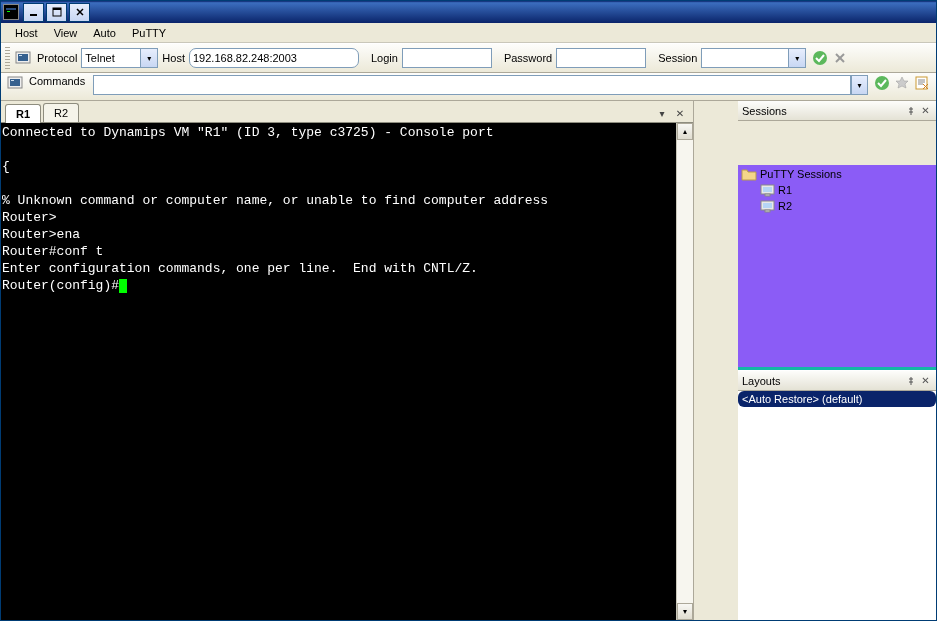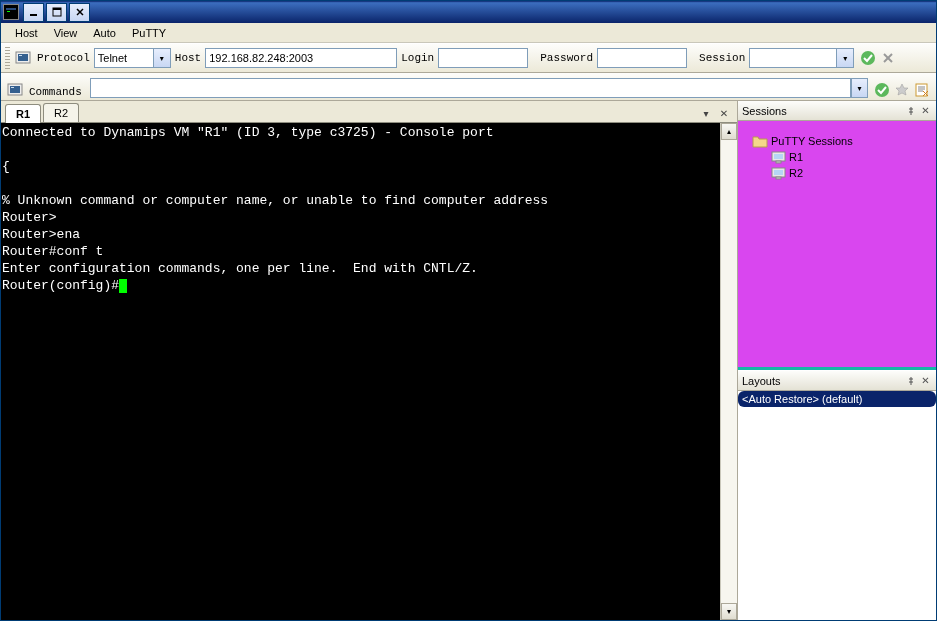--- a/index.html
+++ b/index.html
@@ -6,49 +6,49 @@
 body { font-family: "Tahoma", "Segoe UI", sans-serif; font-size: 11px; background: #ece9d8; width: 937px; height: 621px; overflow: hidden; border: 1px solid #003c74; }
 .titlebar { background: linear-gradient(#0a246a, #3c6ebf 8%, #0a246a); height: 22px; display: flex; align-items: center; color: white; padding: 0 2px; }
 .titlebar .icon { width: 16px; height: 16px; background: #000; border: 1px solid #888; margin-right: 4px; display: inline-flex; align-items: center; justify-content: center; font-size: 9px; color: #fff; }
 .titlebar .title { font-weight: bold; font-size: 12px; flex: 1; }
 .winbtns { display: flex; gap: 2px; margin-right: 1px; }
 .winbtn { width: 21px; height: 19px; background: linear-gradient(#e7eefd, #c8d7f3); border: 1px solid #003c74; display: flex; align-items: center; justify-content: center; font-family: Arial; font-weight: bold; font-size: 11px; cursor: pointer; }
 .menubar { background: #ece9d8; height: 20px; display: flex; align-items: center; padding: 0 6px; border-bottom: 1px solid #c9c7ba; }
 .menuitem { padding: 2px 8px; cursor: pointer; }
 .toolbar1 { background: linear-gradient(#fdfdfb, #ece9d8); height: 30px; display: flex; align-items: center; padding: 2px 4px; border-top: 1px solid #fff; border-bottom: 1px solid #aca899; }
 .toolbar1 .grip { width: 5px; height: 22px; background: repeating-linear-gradient(#aca899 0 1px, transparent 1px 3px); margin-right: 3px; }
-.tlabel { margin: 0 4px; font-size: 11px; font-family: Liberation Mono, monospace; }
+.tlabel { margin: 0 4px; font-size: 11px; }
 .tselect, .tinput { border: 1px solid #7f9db9; background: white; height: 20px; font-size: 11px; padding: 5px 3px; }
 .tselect { width: 60px; }
-#hostinput { width: 192px; }
+#hostinput { width: 170px; border-radius: 7px; }
 #logininput { width: 90px; }
 #pwinput { width: 90px; }
 #sessinput { width: 88px; }
 .toolicon { width: 16px; height: 16px; display: inline-flex; align-items: center; justify-content: center; margin: 0 2px; }
-.toolbar2 { background: linear-gradient(#fdfdfb, #ece9d8); height: 28px; display: flex; align-items: flex-end; padding: 2px 4px; border-bottom: 1px solid #aca899; }
+.toolbar2 { background: linear-gradient(#fdfdfb, #ece9d8); height: 28px; display: flex; align-items: flex-start; padding: 2px 4px; border-bottom: 1px solid #aca899; }
 .cmdinput { flex: 1; border: 1px solid #7f9db9; background: white; height: 20px; font-size: 11px; padding: 1px 3px; margin: 0 4px; }
-.main { display: flex; height: calc(621px - 22px - 20px - 30px - 28px - 2px); }
+.main { display: flex; height: calc(621px - 22px - 20px - 30px - 28px - 2px); gap: 44px; }
 .left { flex: 1; display: flex; flex-direction: column; border-right: 1px solid #aca899; }
 .tabstrip { height: 22px; background: #ece9d8; display: flex; align-items: flex-end; padding: 2px 4px 0 4px; position: relative; border-bottom: 1px solid #8e8d7f; }
 .tabstrip .tab { padding: 3px 10px; border: 1px solid #8e8d7f; border-bottom: none; background: #f5f4ea; margin-right: 2px; font-size: 11px; border-radius: 3px 3px 0 0; cursor: pointer; }
 .tabstrip .tab.active { background: #fff; font-weight: bold; position: relative; top: 1px; }
 .tabstrip .tab-controls { margin-left: auto; display: flex; gap: 4px; padding: 2px 2px; }
 .tabctrl { width: 14px; height: 14px; display: inline-flex; align-items: center; justify-content: center; font-size: 10px; color: #444; cursor: pointer; }
 .termwrap { flex: 1; display: flex; }
 .terminal { background: #000; color: #fff; font-family: "Courier New", monospace; font-size: 13px; line-height: 17px; white-space: pre; padding: 1px; flex: 1; overflow: hidden; }
 .cursor { background: #00ff00; display: inline-block; width: 8px; height: 14px; vertical-align: text-bottom; }
 .scrollbar-v { width: 17px; background: #ece9d8; border-left: 1px solid #c9c7ba; display: flex; flex-direction: column; }
 .sbbtn { height: 17px; background: linear-gradient(#f8f8f4, #e0ddd0); border: 1px solid #aca899; display: flex; align-items: center; justify-content: center; font-size: 8px; }
 .sbtrack { flex: 1; background: #f7f6ef; }
 .right { width: 198px; display: flex; flex-direction: column; background: #ece9d8; }
 .panel { display: flex; flex-direction: column; }
 .panel-hdr { height: 20px; background: linear-gradient(#fdfdfb, #e4e2d5); border-bottom: 1px solid #aca899; display: flex; align-items: center; padding: 0 4px; font-size: 11px; }
 .panel-hdr .spacer { flex: 1; }
 .pinicon, .closeicon { width: 13px; height: 13px; display: inline-flex; align-items: center; justify-content: center; font-size: 10px; cursor: pointer; margin-left: 2px; color: #555; }
-.panel-body { background: #d946ef; flex: 1; padding: 12px; overflow: auto; }
+.panel-body { background: #8b5cf6; flex: 1; padding: 1px; overflow: auto; margin-top: 44px; }
 .tree-item { display: flex; align-items: center; padding: 1px 2px; cursor: pointer; font-size: 11px; }
 .tree-item .ticon { width: 16px; height: 14px; margin-right: 3px; display: inline-flex; align-items: center; justify-content: center; }
 .tree-child { margin-left: 18px; }
 .layouts-body { background: #fff; flex: 1; }
 .layout-item { padding: 2px 4px; font-size: 11px; cursor: pointer; }
 .layout-item.selected { background: #0a246a; color: white; border-radius: 6px; }
 .sessions-panel { flex: 1; border-bottom: 3px solid #14b8a6; }
 .layouts-panel { height: 250px; border-top: 1px solid #fff; }
 svg { display: block; }
 .svg-green-check circle { fill: #5cb85c; }
@@ -107,21 +107,21 @@
         <rect x="4" y="4" width="3" height="1" fill="#cde"></rect>
       </svg>
   </span>
   <span class="tlabel">Protocol</span>
   <span class="select-wrap">
     <input class="tselect" readonly="" value="Telnet" style="">
     <span class="dropdown-arrow">▾</span>
   </span>
   <span class="tlabel">Host</span>
   <input id="hostinput" class="tinput" value="192.168.82.248:2003" style="">
-  <span class="tlabel" style="margin-left:4px">Login</span>
+  <span class="tlabel" style="margin-left:12px">Login</span>
   <input id="logininput" class="tinput" value="" style="">
   <span class="tlabel" style="margin-left:12px">Password</span>
   <input id="pwinput" class="tinput" type="password" value="" style="">
   <span class="tlabel" style="margin-left:12px">Session</span>
   <span class="select-wrap">
     <input id="sessinput" class="tinput" value="" style="">
     <span class="dropdown-arrow">▾</span>
   </span>
   <span class="toolicon" style="margin-left:6px">
     <svg class="svg-green-check" width="16" height="16">

